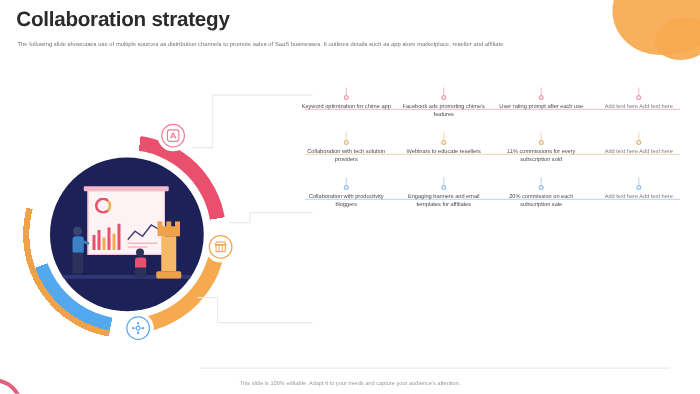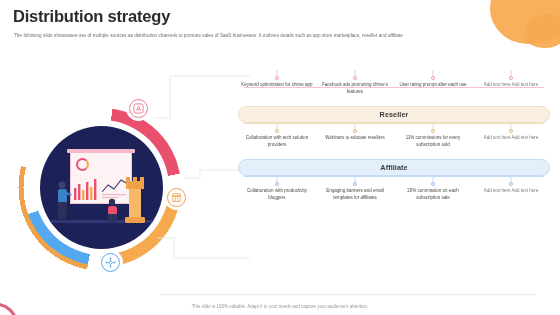--- a/index.html
+++ b/index.html
@@ -155,21 +155,21 @@
 <body>
 
 <div class="blob-tr"></div>
 <div class="blob-tr2"></div>
 <div class="blob-bl">
   <svg width="76" height="46" viewBox="0 0 76 46">
     <path d="M2 4 C 14 26, 24 14, 34 30 C 42 42, 48 36, 56 44" fill="none" stroke="#e06080" stroke-width="3.2" stroke-linecap="round"></path>
   </svg>
 </div>
 
-<div class="page-title">Distribution strategy</div>
+<div class="page-title">Collaboration strategy</div>
 <div class="page-subtitle">The following slide showcases use of multiple sources as distribution channels to promote sales of SaaS businesses. It outlines details such as app store marketplace, reseller and affiliate</div>
 
 <div class="circle-stage">
   <div class="arc-ring"></div>
   <div class="arc-thin"></div>
   <div class="arc-white"></div>
 
   <div class="inner-circle">
     <div class="ill-floor"></div>
     <div class="ill-board"></div>
@@ -276,21 +276,20 @@
       </div>
       <div class="item">
         <span class="stem"></span>
         <span class="dot"></span>
         <div class="item-text placeholder">Add text here Add text here</div>
       </div>
     </div>
   </div>
 
   <div class="row row-res">
-    <div class="pill">Reseller</div>
     <div class="spine"></div>
     <div class="items">
       <div class="item">
         <span class="stem"></span>
         <span class="dot"></span>
         <div class="item-text">Collaboration with tech solution providers</div>
       </div>
       <div class="item">
         <span class="stem"></span>
         <span class="dot"></span>
@@ -303,21 +302,20 @@
       </div>
       <div class="item">
         <span class="stem"></span>
         <span class="dot"></span>
         <div class="item-text placeholder">Add text here Add text here</div>
       </div>
     </div>
   </div>
 
   <div class="row row-aff">
-    <div class="pill">Affiliate</div>
     <div class="spine"></div>
     <div class="items">
       <div class="item">
         <span class="stem"></span>
         <span class="dot"></span>
         <div class="item-text">Collaboration with productivity bloggers</div>
       </div>
       <div class="item">
         <span class="stem"></span>
         <span class="dot"></span>

